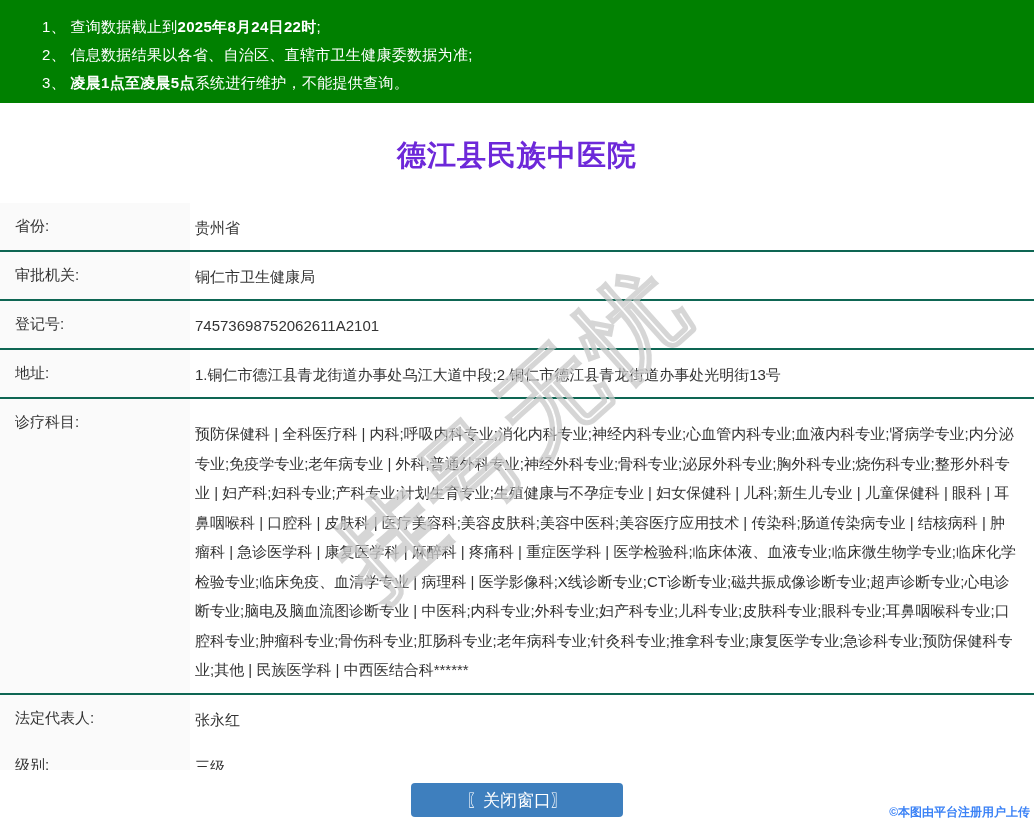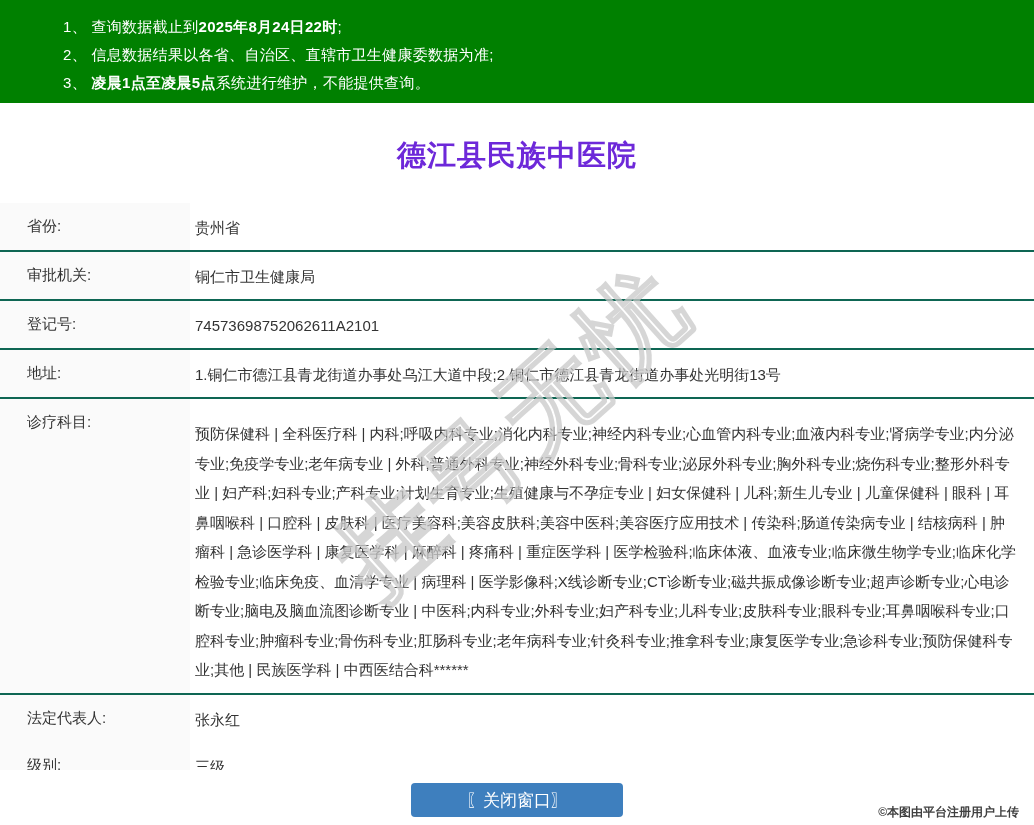--- a/index.html
+++ b/index.html
@@ -6,21 +6,21 @@
   body{
     width:1034px;height:825px;overflow:hidden;position:relative;
     background:#ffffff;
     font-family:"Liberation Sans","DejaVu Sans",sans-serif;
     color:#333333;
   }
   
   .banner{
     width:1034px;height:103px;box-sizing:border-box;
     background:#008000;color:#ffffff;
-    padding:13px 10px 0 63px;
+    padding:13px 10px 0 42px;
   }
   .banner .notice-line{
     line-height:28px;font-size:15px;letter-spacing:0.3px;
     white-space:nowrap;
   }
   .banner .notice-bold{font-weight:bold;}
   
   .page-title{
     margin:0;padding:33px 0 27px;
     text-align:center;
@@ -30,21 +30,21 @@
   
   .info-table{width:1034px;}
   .row{
     display:flex;
     border-bottom:2px solid #0e6653;
     min-height:47px;box-sizing:border-box;
   }
   .row .label{
     width:190px;flex:0 0 190px;box-sizing:border-box;
     background:#fafafa;
-    padding:14px 0 12px 27px;
+    padding:14px 0 12px 15px;
     font-size:15px;
   }
   .row .value{
     flex:1;box-sizing:border-box;
     padding:14px 14px 12px 5px;
     font-size:15px;line-height:21px;
   }
   .row-multi .value{
     padding-top:20px;padding-bottom:8px;
     line-height:29.5px;
@@ -69,22 +69,22 @@
   }
   .close-btn{
     display:block;margin:13px auto 0;
     width:212px;height:34px;
     background:#3e7fbe;border:none;border-radius:4px;
     color:#ffffff;font-size:17px;
     font-family:"Liberation Sans","DejaVu Sans",sans-serif;
     cursor:pointer;
   }
   .copyright{
-    position:absolute;right:15px;bottom:4px;
-    font-size:12px;font-weight:bold;color:#404040;
+    position:absolute;right:4px;bottom:4px;
+    font-size:12px;font-weight:bold;color:#3b82f6;
     text-shadow:-1px -1px 0 #fff,1px -1px 0 #fff,-1px 1px 0 #fff,1px 1px 0 #fff;
   }
 </style>
 </head>
 <body>
 
 <div class="banner">
   <div class="notice-line"><span>1、 查询数据截止到</span><span class="notice-bold">2025年8月24日22时</span><span>;</span></div>
   <div class="notice-line"><span>2、 信息数据结果以各省、自治区、直辖市卫生健康委数据为准;</span><span class="notice-bold"></span><span></span></div>
   <div class="notice-line"><span>3、 </span><span class="notice-bold">凌晨1点至凌晨5点</span><span>系统进行维护，不能提供查询。</span></div>

